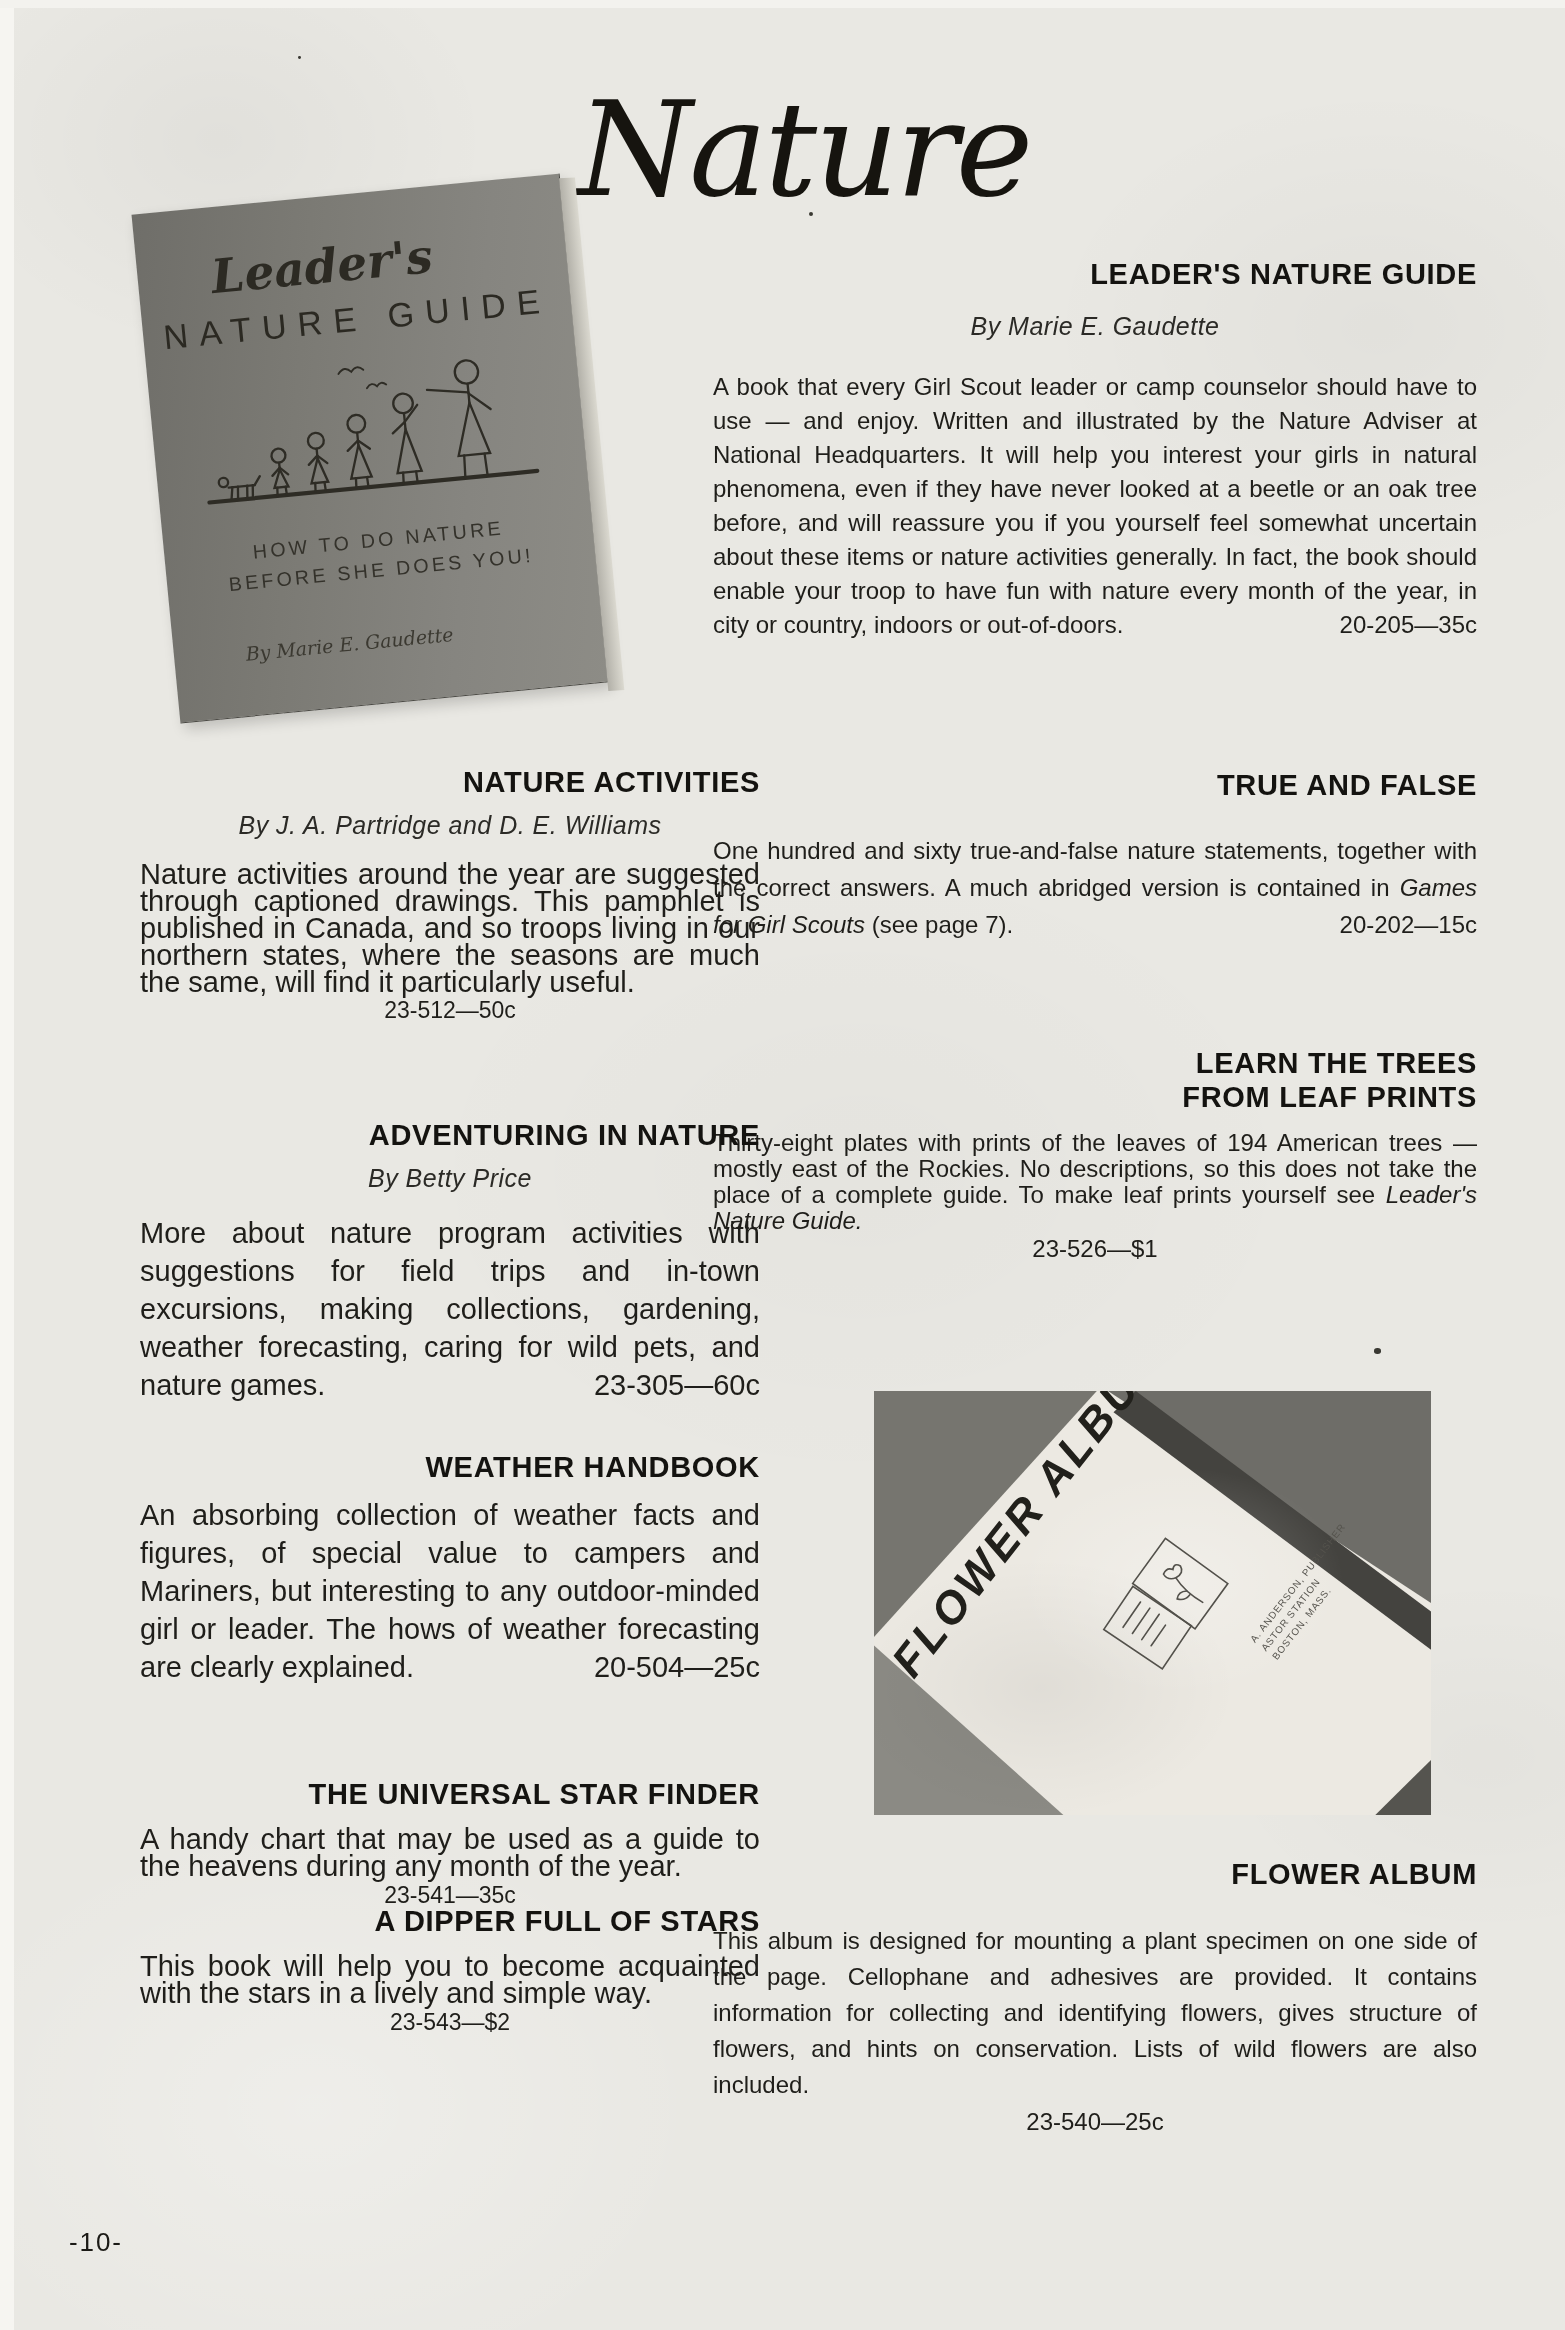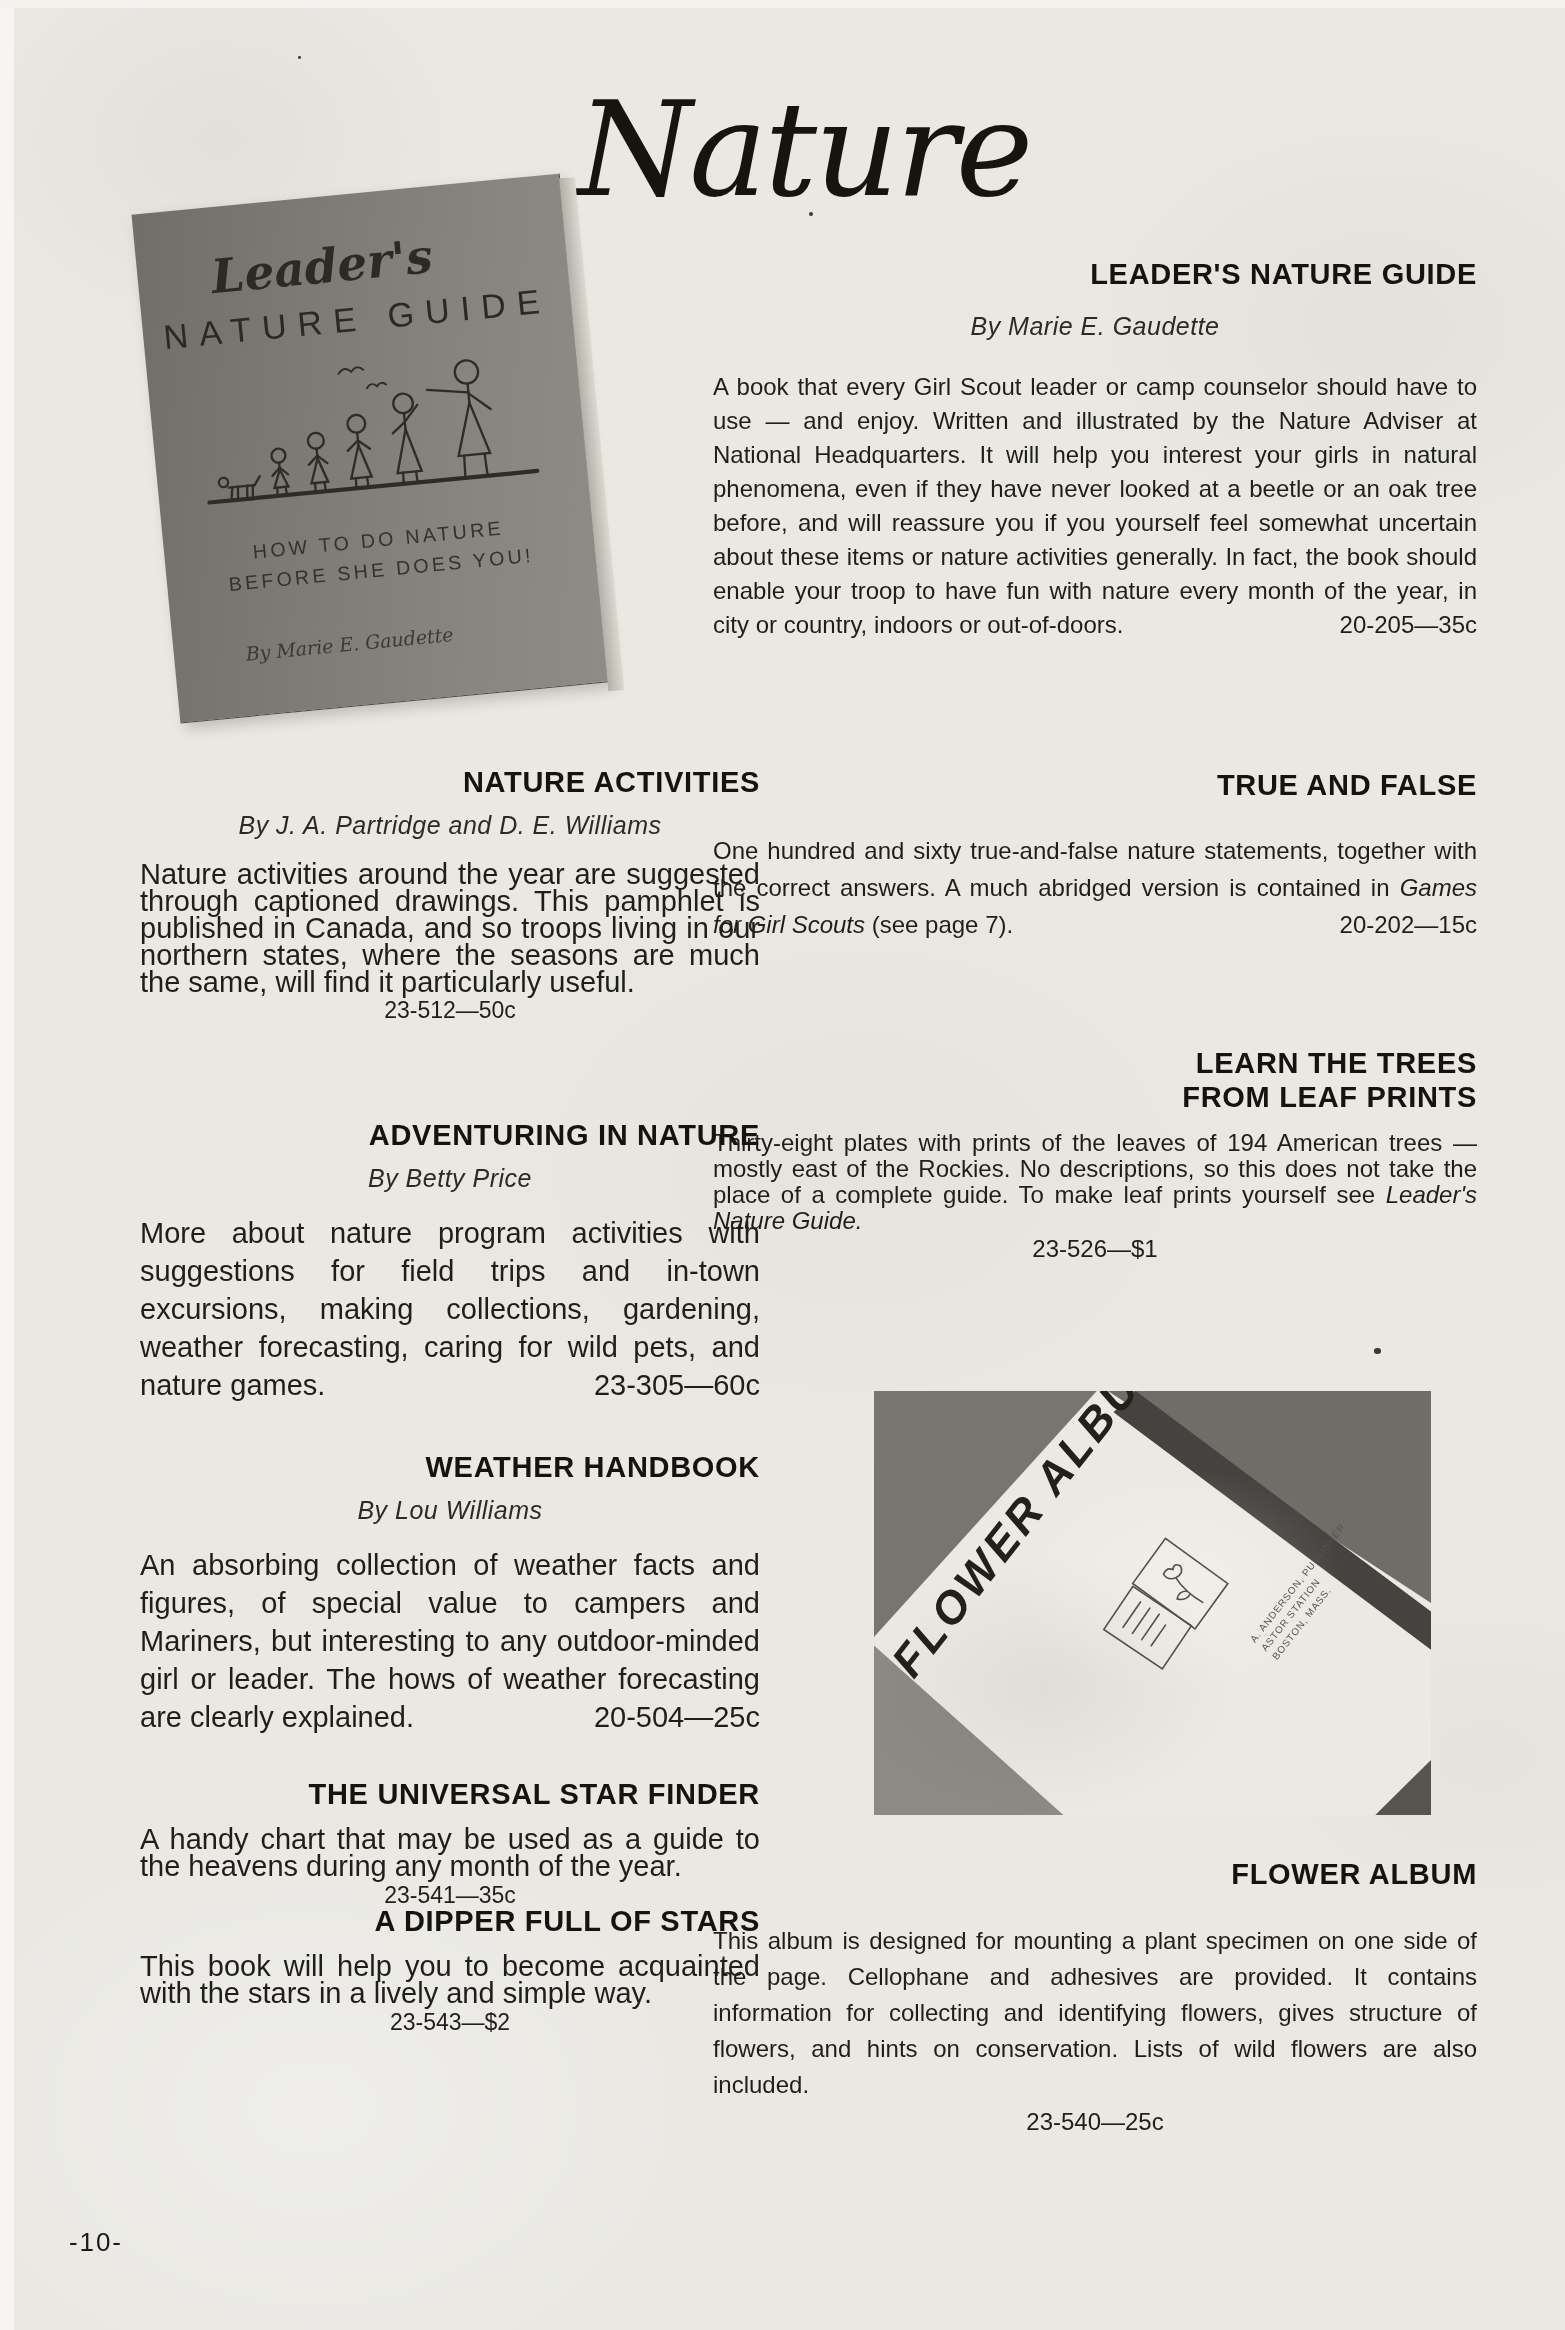--- a/index.html
+++ b/index.html
@@ -294,21 +294,20 @@
     <h2 class="sec-title">ADVENTURING IN NATURE</h2>
     <div class="byline">By Betty Price</div>
     <div class="body lh57">
       <span>More about nature program activities with suggestions for field trips and in-town excursions, making collections, gardening, weather forecasting, caring for wild pets, and nature games.</span>
       <span class="price-inline">23-305—60c</span>
     </div>
   </section>
 
   <section class="sec col-left" style="top:1450px">
     <h2 class="sec-title">WEATHER HANDBOOK</h2>
-    <div class="byline">By Lou Williams</div>
     <div class="body lh57">
       <span>An absorbing collection of weather facts and figures, of special value to campers and Mariners, but interesting to any outdoor-minded girl or leader. The hows of weather forecasting are clearly explained.</span>
       <span class="price-inline">20-504—25c</span>
     </div>
   </section>
 
   <section class="sec col-left" style="top:1777px">
     <h2 class="sec-title" style="margin-bottom:15px">THE UNIVERSAL STAR FINDER</h2>
     <div class="body lh58">
       <span>A handy chart that may be used as a guide to the heavens during any month of the year.</span>

